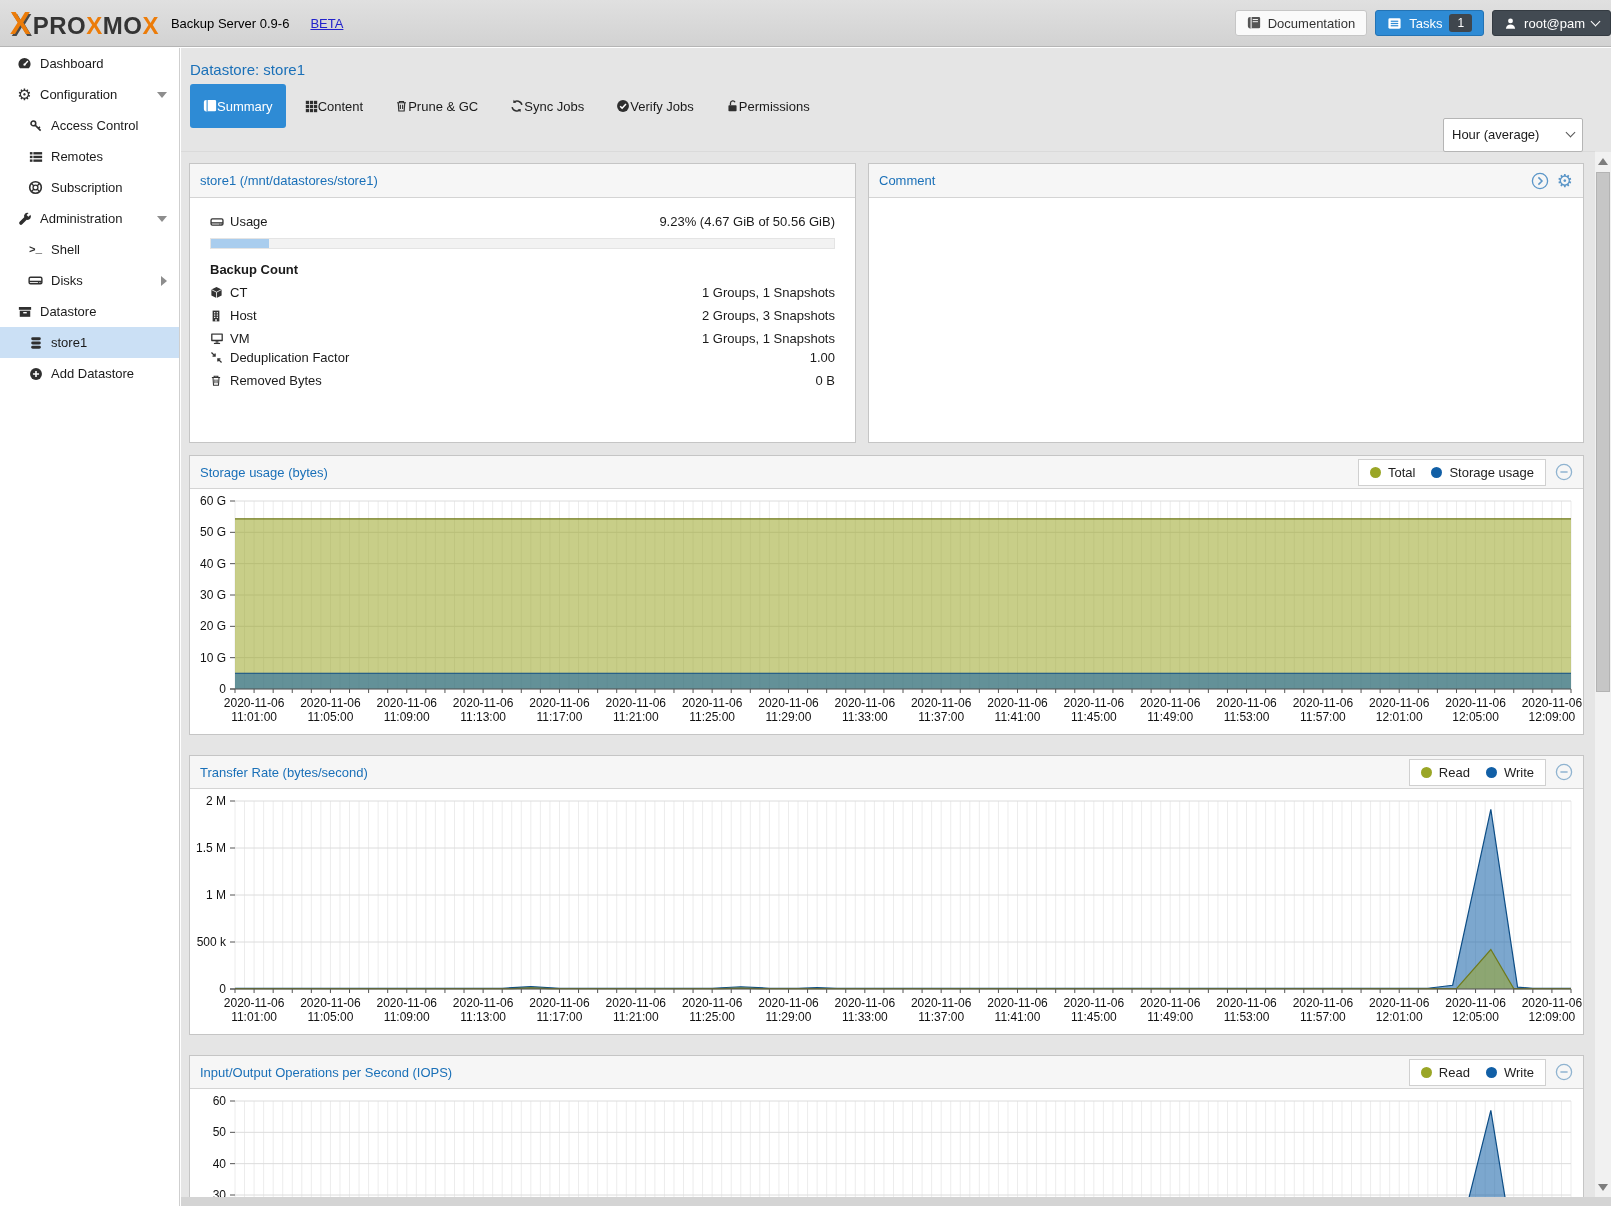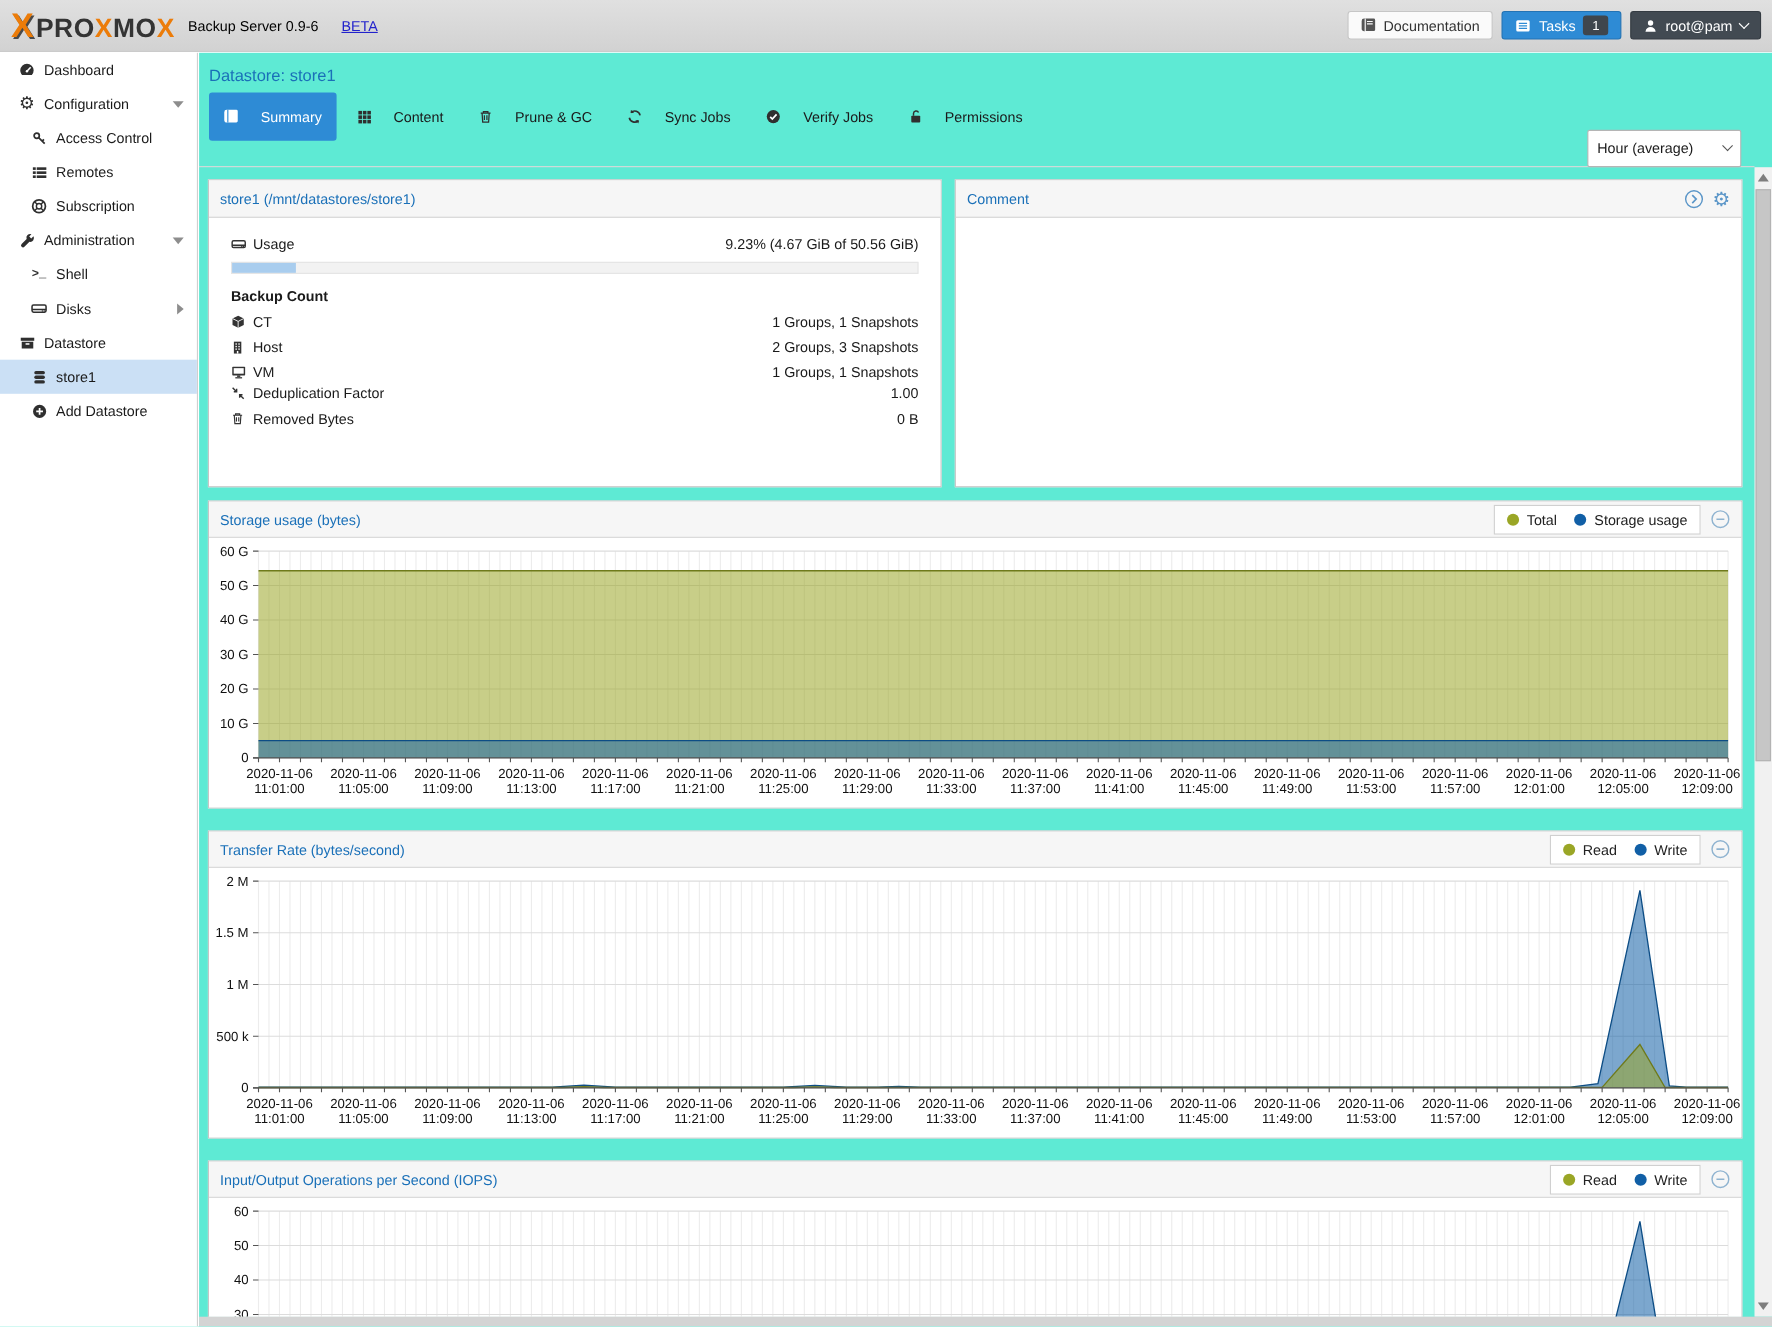--- a/index.html
+++ b/index.html
@@ -7,42 +7,42 @@
   body{font-family:"Liberation Sans",sans-serif;background:#fff;position:relative;font-size:13px;color:#1a1a1a}
   svg{display:block}
   
   .header{position:absolute;top:0;left:0;right:0;height:47px;background:linear-gradient(#e0e0e0,#d2d2d2);border-bottom:1px solid #b5b5b5;display:flex;align-items:center;z-index:5}
   .logo{display:flex;align-items:baseline;margin-left:10px}
   .logo-mark{font-weight:900;font-size:31px;color:#ec7c09;text-shadow:1.5px 1.5px 0 #4a4a4a;margin-right:2px;line-height:1}
   .logo-text{font-weight:700;font-size:24px;letter-spacing:.5px;color:#343434;line-height:1}
   .logo-text .ox{color:#ec7c09}
   .product{margin-left:12px;font-size:13px;color:#000}
   .beta{margin-left:21px;font-size:13px;color:#2222cc;text-decoration:underline}
-  .hright{margin-left:auto;display:flex;align-items:center;gap:8px;margin-right:10px}
+  .hright{margin-left:auto;display:flex;align-items:center;gap:8px;}
   .hbtn{height:26px;border-radius:3px;display:flex;align-items:center;gap:7px;padding:0 11px;font-size:13px;cursor:pointer}
   .hbtn.doc{background:#fafafa;border:1px solid #c6c6c6;color:#333}
   .hbtn.tasks{background:#2e8bd5;border:1px solid #2373b4;color:#fff}
   .hbtn.user{background:#424a52;border:1px solid #343b42;color:#fff}
   .badge{background:#3f464d;border-radius:3px;padding:2px 8px;font-size:12px;color:#fff}
   .chev-down{width:7px;height:7px;border-right:1.5px solid #fff;border-bottom:1.5px solid #fff;transform:rotate(45deg);margin-top:-3px}
   
   .sidebar{position:absolute;top:48px;left:0;width:180px;bottom:0;background:#fff;border-right:1px solid #cfcfcf}
   .si{height:31px;display:flex;align-items:center;padding-left:15px;cursor:pointer;position:relative}
   .si.lvl2{padding-left:26px}
   .si.selected{background:#cbe0f5}
   .si .ic{width:19px;margin-right:6px;display:flex;justify-content:center;align-items:center;color:#2f2f2f}
   .caret-down{position:absolute;right:12px;width:0;height:0;border-left:5px solid transparent;border-right:5px solid transparent;border-top:6px solid #8d8d8d}
   .caret-right{position:absolute;right:12px;width:0;height:0;border-top:5px solid transparent;border-bottom:5px solid transparent;border-left:6px solid #8d8d8d}
   .shell-glyph{font-family:"Liberation Mono",monospace;font-weight:700;font-size:11px}
   .gear-glyph{font-size:16px;line-height:1}
   
-  .main{position:absolute;top:48px;left:181px;right:0;bottom:0;background:#5eead4}
+  .main{position:absolute;top:48px;left:181px;right:0;bottom:0;background:#e5e5e5}
   .page-title{position:absolute;top:13px;left:9px;font-size:15px;color:#1a70b8}
   .tabbar{position:absolute;top:36px;left:9px;display:flex;gap:6px;height:28px}
-  .tab{display:flex;align-items:center;gap:20px;padding:15px 13px;font-size:13px;color:#1a1a1a;height:44px;border-radius:3px;cursor:pointer}
+  .tab{display:flex;align-items:center;gap:0;padding:15px 13px;font-size:13px;color:#1a1a1a;height:44px;border-radius:3px;cursor:pointer}
   .tab .tic{color:#2f2f2f;display:flex}
   .tab.active{background:#2e8bd5;color:#fff}
   .tab.active .tic{color:#fff}
   .toolbar{position:absolute;top:70px;left:0;right:16px;height:34px;border-bottom:1px solid #dadada;display:flex;justify-content:flex-end;align-items:center;padding-right:12px}
   .select{width:140px;height:25px;background:#fff;border:1px solid #b5b5b5;border-radius:2px;display:flex;align-items:center;padding:16px 8px;cursor:pointer}
   .select .sel-chev{margin-left:auto;width:7px;height:7px;border-right:1.4px solid #555;border-bottom:1.4px solid #555;transform:rotate(45deg);margin-top:-4px}
   .content{position:absolute;top:104px;left:0;right:16px;bottom:9px;overflow:hidden}
   
   .panel{border:1px solid #c5c5c5;background:#fff}
   .phead{height:34px;background:#f6f6f6;border-bottom:1px solid #d4d4d4;display:flex;align-items:center;padding:0 10px;color:#1a70b8;font-size:13px}

